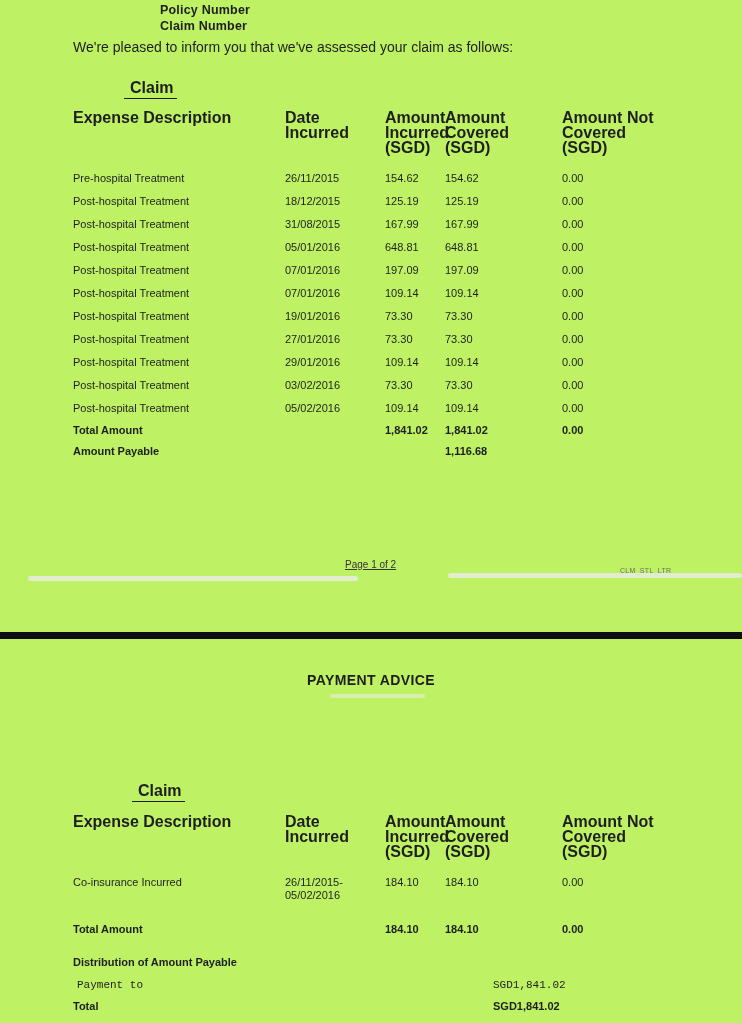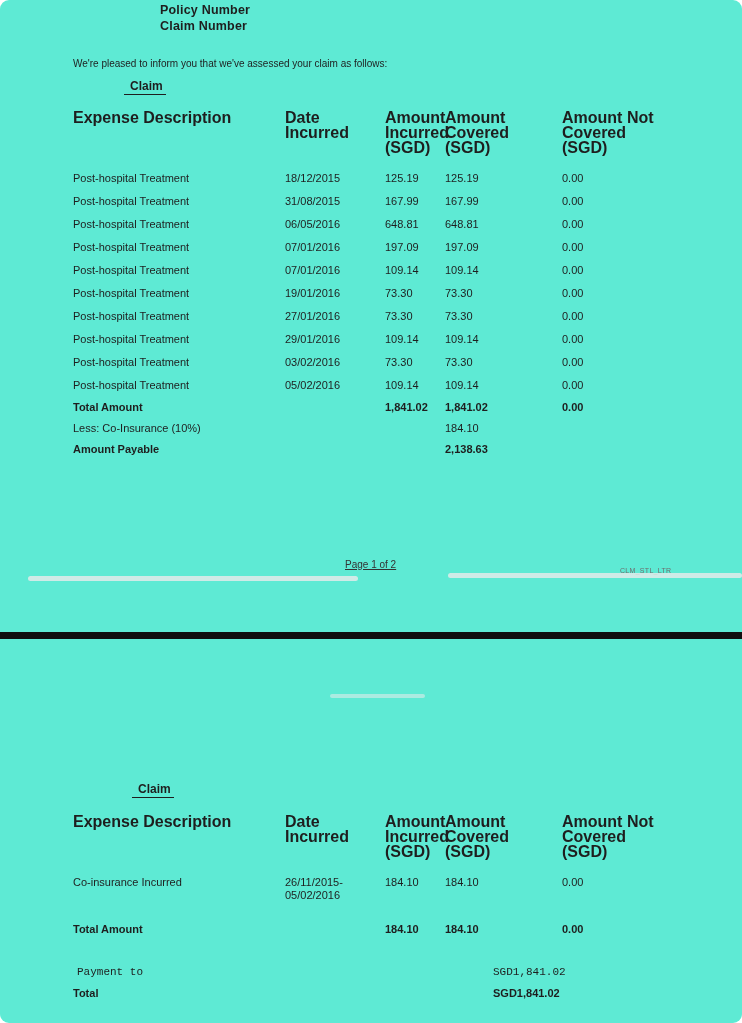--- a/index.html
+++ b/index.html
@@ -5,43 +5,42 @@
   * { margin: 0; padding: 0; box-sizing: border-box; }
   html, body { background: #ffffff; }
   body {
     font-family: "Liberation Sans", "DejaVu Sans", sans-serif;
     color: #1e1e1e;
   }
   #page {
     position: relative;
     width: 742px;
     height: 1023px;
-    background: #5eead4;
+    background: #bef264;
     overflow: hidden;
-    border-radius: 9px;
   }
 
   
   .policy-block {
     position: absolute;
     left: 160px; top: 2px;
     font-weight: bold;
     font-size: 12.5px;
     line-height: 16px;
     letter-spacing: 0.2px;
   }
   .intro-line {
     position: absolute;
-    left: 73px; top: 58px;
-    font-size: 10px;
+    left: 73px; top: 39px;
+    font-size: 14px;
   }
   .section-title {
     position: absolute;
     font-weight: bold;
-    font-size: 12px;
+    font-size: 16px;
   }
   .section-title .u {
     display: inline-block;
     border-bottom: 1.5px solid #1e1e1e;
     padding: 0 3px 1px 6px;
   }
   #claim-title-1 { left: 124px; top: 79px; }
   #claim-title-2 { left: 132px; top: 782px; }
 
   
@@ -185,40 +184,47 @@
 (SGD)</th>
         <th class="num">Amount
 Covered
 (SGD)</th>
         <th class="num">Amount Not
 Covered
 (SGD)</th>
       </tr>
     </thead>
     <tbody>
+  <tr>
+    <td class="txt">Pre-hospital Treatment</td>
+    <td class="txt">26/11/2015</td>
+    <td class="num">154.62</td>
+    <td class="num">154.62</td>
+    <td class="num">0.00</td>
+  </tr>
 
   <tr>
     <td class="txt">Post-hospital Treatment</td>
     <td class="txt">18/12/2015</td>
     <td class="num">125.19</td>
     <td class="num">125.19</td>
     <td class="num">0.00</td>
   </tr>
 
   <tr>
     <td class="txt">Post-hospital Treatment</td>
     <td class="txt">31/08/2015</td>
     <td class="num">167.99</td>
     <td class="num">167.99</td>
     <td class="num">0.00</td>
   </tr>
 
   <tr>
     <td class="txt">Post-hospital Treatment</td>
-    <td class="txt">06/05/2016</td>
+    <td class="txt">05/01/2016</td>
     <td class="num">648.81</td>
     <td class="num">648.81</td>
     <td class="num">0.00</td>
   </tr>
 
   <tr>
     <td class="txt">Post-hospital Treatment</td>
     <td class="txt">07/01/2016</td>
     <td class="num">197.09</td>
     <td class="num">197.09</td>
@@ -274,44 +280,38 @@
   </tr>
 </tbody>
     <tbody>
       <tr class="total-row">
         <td class="txt">Total Amount</td>
         <td class="txt"></td>
         <td class="num">1,841.02</td>
         <td class="num">1,841.02</td>
         <td class="num">0.00</td>
       </tr>
-      <tr class="less-row">
-        <td class="txt">Less: Co-Insurance (10%)</td>
-        <td class="txt"></td>
-        <td class="num"></td>
-        <td class="num">184.10</td>
-        <td class="num"></td>
-      </tr>
       <tr class="payable-row">
         <td class="txt">Amount Payable</td>
         <td class="txt"></td>
         <td class="num"></td>
-        <td class="num">2,138.63</td>
+        <td class="num">1,116.68</td>
         <td class="num"></td>
       </tr>
     </tbody>
   </table>
 
   <div class="page-indicator">Page 1 of 2</div>
   <div class="doc-code">CLM_STL_LTR</div>
   <div class="scan-streak" id="streak-1"></div>
   <div class="scan-streak" id="streak-2"></div>
 
   <div class="page-break-bar"></div>
 
+  <div class="payment-advice-title">PAYMENT ADVICE</div>
   <div class="scan-streak" id="streak-3"></div>
 
   <div class="section-title" id="claim-title-2">
     <span class="u">Claim</span>
   </div>
 
   <table class="claim-table" id="table-2">
     <colgroup>
         <col class="c1">
         <col class="c2">
@@ -350,20 +350,21 @@
         <td class="txt">Total Amount</td>
         <td class="txt"></td>
         <td class="num">184.10</td>
         <td class="num">184.10</td>
         <td class="num">0.00</td>
       </tr>
     </tbody>
   </table>
 
   <div class="distribution-block">
+    <div class="distribution-title">Distribution of Amount Payable</div>
     <div class="dist-row" id="dist-row-0">
       <span class="dist-label">Payment to</span>
       <span class="dist-amount">SGD1,841.02</span>
     </div>
     <div class="dist-row" id="dist-row-1">
       <span class="dist-label">Total</span>
       <span class="dist-amount">SGD1,841.02</span>
     </div>
   </div>
 

